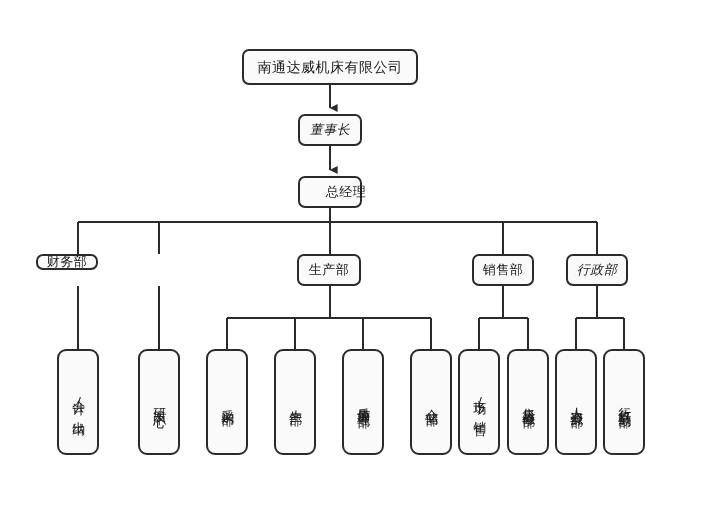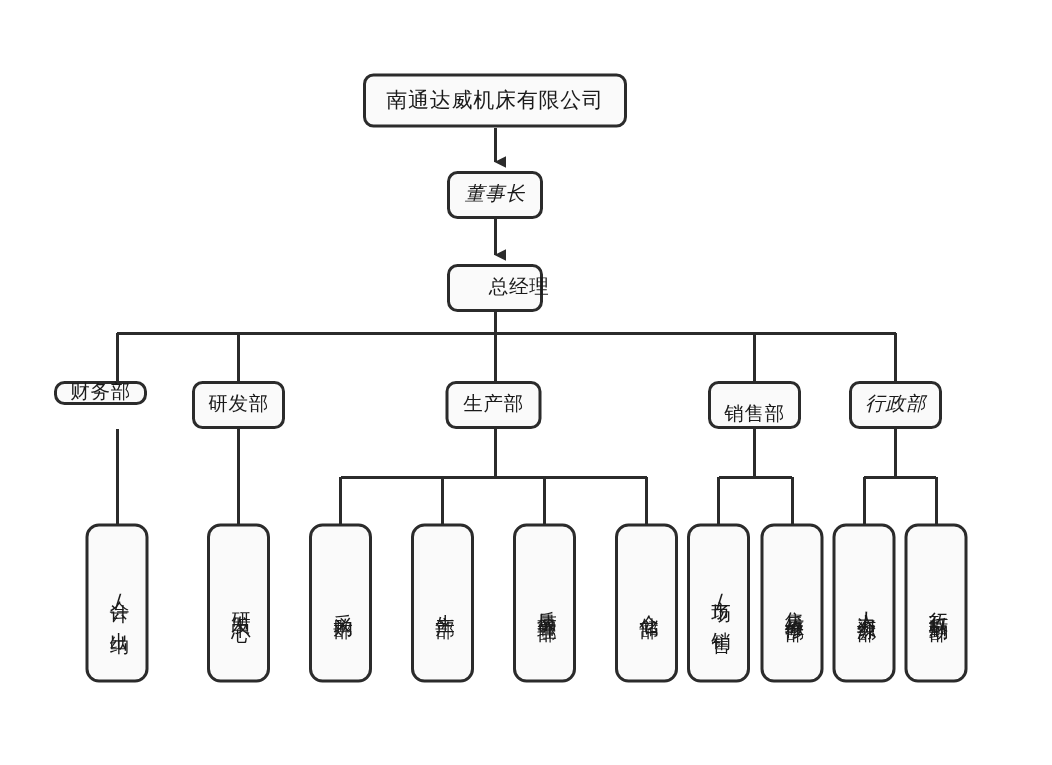--- a/index.html
+++ b/index.html
@@ -118,29 +118,26 @@
   </div>
 
   <div class="node horizontal" id="n-general_manager" style="left: 298px; top: 176px; width: 64px; height: 32px; padding-left: 32px;">
     <span class="node-label">总经理</span>
   </div>
 
   <div class="node horizontal" id="n-finance" style="left: 36px; top: 254px; width: 62px; height: 16px;">
     <span class="node-label">财务部</span>
   </div>
 
-  <div class="node horizontal" id="n-rnd" style="left: 128px; top: 254px; width: 62px; height: 32px;">
-    <span class="node-label">研发部</span>
-  </div>
 
   <div class="node horizontal" id="n-production" style="left: 297px; top: 254px; width: 64px; height: 32px;">
     <span class="node-label">生产部</span>
   </div>
 
-  <div class="node horizontal" id="n-sales" style="left: 472px; top: 254px; width: 62px; height: 32px; align-items: flex-end;">
+  <div class="node horizontal" id="n-sales" style="left: 472px; top: 254px; width: 62px; height: 32px;">
     <span class="node-label">销售部</span>
   </div>
 
   <div class="node horizontal" id="n-admin" style="left: 566px; top: 254px; width: 62px; height: 32px; font-style: italic;">
     <span class="node-label">行政部</span>
   </div>
 
   <div class="node vertical" id="n-accounting" style="left: 57px; top: 349px; width: 42px; height: 106px;">
     <span class="node-label">会计/出纳</span>
   </div>

